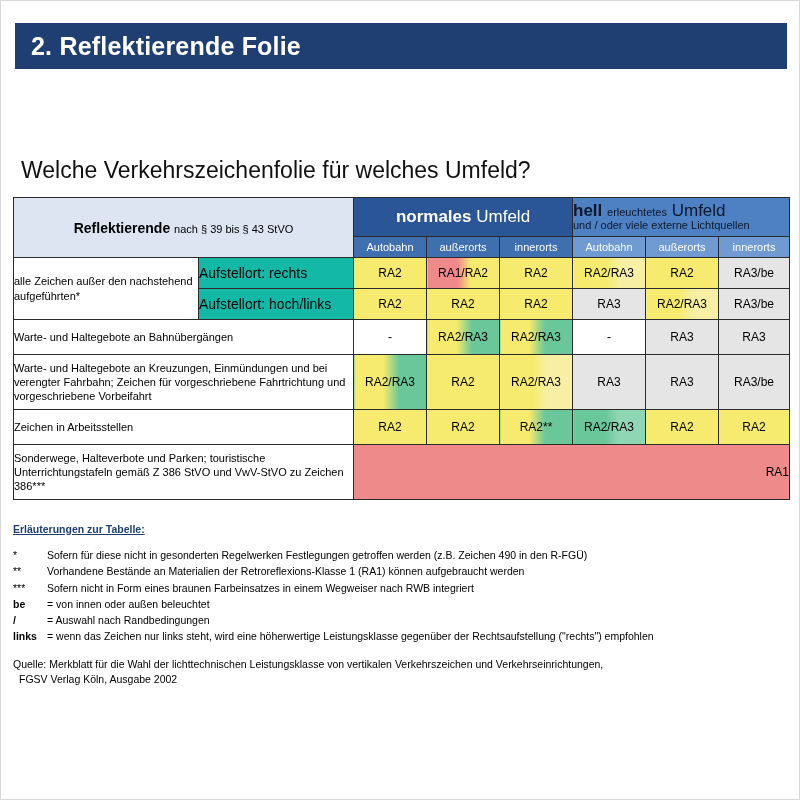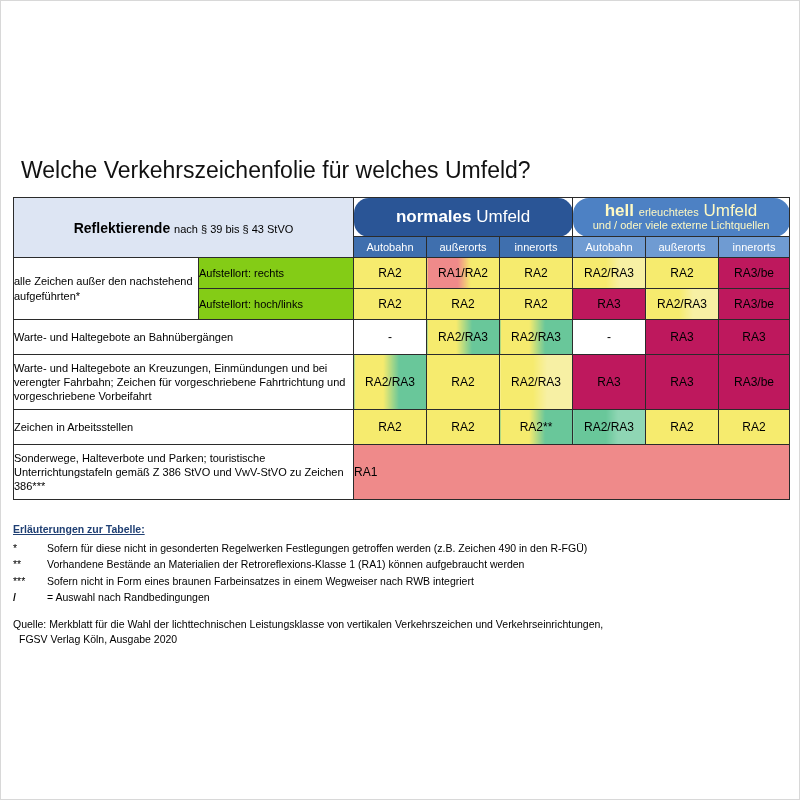--- a/index.html
+++ b/index.html
@@ -78,30 +78,27 @@
   }
   .hdr-left .small {
     font-size: 11px;
     font-weight: normal;
   }
   .hdr-normal {
     background: #2a5596;
     color: #ffffff;
     text-align: center;
     font-size: 17px;
-    border-radius: 15px;
   }
   .hdr-normal b { font-weight: bold; }
   .hdr-hell {
     background: #4d81c4;
-    color: #fef9c3;
-    text-align: center;
+    color: #0f172a;
     font-size: 17px;
     line-height: 1.05;
-    border-radius: 16px;
   }
   .hdr-hell b { font-weight: bold; }
   .hdr-hell .tiny {
     display: block;
     font-size: 11px;
     font-weight: normal;
   }
   .sub-normal {
     background: #3f6fae;
     color: #ffffff;
@@ -117,67 +114,67 @@
     height: 20px;
   }
 
   .rowlabel {
     background: #ffffff;
     font-size: 11px;
     padding: 5px 6px;
     line-height: 1.28;
   }
   .sublabel {
-    background: #84cc16;
-    font-size: 11px;
+    background: #14b8a6;
+    font-size: 14px;
     padding: 5px 8px;
     margin-left: 12px;
   }
 
   .cell {
     text-align: center;
     font-size: 12px;
     height: 30px;
   }
   .y  { background: #f6eb6e; }
-  .g  { background: #be185d; }
+  .g  { background: #e5e5e5; }
   .w  { background: #ffffff; }
   
   .yg { background: linear-gradient(to right, #f6eb6e 0%, #f6eb6e 40%, #69c79a 62%, #69c79a 100%); }
   
   .ry { background: linear-gradient(to right, #ef8a8a 0%, #ef8a8a 42%, #f6eb6e 60%, #f6eb6e 100%); }
   
   .yy { background: linear-gradient(to right, #f6eb6e 0%, #f6eb6e 45%, #f7f0a4 65%, #f7f0a4 100%); }
   
   .gg { background: linear-gradient(to right, #69c79a 0%, #69c79a 45%, #8fd6b4 62%, #8fd6b4 100%); }
 
   .tall { height: 54px; }
   .mid  { height: 34px; }
 
   .span-all {
     background: #ef8a8a;
-    text-align: left;
+    text-align: right;
     font-size: 12px;
     height: 54px;
   }
 
   
   .notes {
     position: absolute;
     left: 12px;
     top: 521px;
     width: 776px;
     font-size: 10.5px;
     line-height: 1.45;
   }
   .notes .heading {
     font-weight: bold;
     text-decoration: underline;
     color: #1f3f73;
-    margin-bottom: 4px;
+    margin-bottom: 11px;
     font-size: 10.5px;
   }
   .note-row {
     display: flex;
     align-items: flex-start;
     margin-bottom: 1px;
   }
   .note-key {
     width: 34px;
     flex: 0 0 34px;
@@ -189,20 +186,23 @@
     margin-top: 12px;
     font-size: 10.5px;
     line-height: 1.45;
   }
 </style>
 </head>
 <body>
 
 <div class="page">
 
+  <div class="title-bar">
+    <span class="title-text">2. Reflektierende Folie</span>
+  </div>
 
   <div class="subtitle">Welche Verkehrszeichenfolie für welches Umfeld?</div>
 
   <div class="tbl-wrap">
     <table class="matrix">
       <colgroup>
         <col style="width:185px">
         <col style="width:155px">
         <col style="width:73px">
         <col style="width:73px">
@@ -309,23 +309,31 @@
     </div>
     <div class="note-row">
       <span class="note-key">**</span>
       <span class="note-val">Vorhandene Bestände an Materialien der Retroreflexions-Klasse 1 (RA1) können aufgebraucht werden</span>
     </div>
     <div class="note-row">
       <span class="note-key">***</span>
       <span class="note-val">Sofern nicht in Form eines braunen Farbeinsatzes in einem Wegweiser nach RWB integriert</span>
     </div>
     <div class="note-row">
+      <span class="note-key bold">be</span>
+      <span class="note-val">= von innen oder außen beleuchtet</span>
+    </div>
+    <div class="note-row">
       <span class="note-key bold">/</span>
       <span class="note-val">= Auswahl nach Randbedingungen</span>
     </div>
+    <div class="note-row">
+      <span class="note-key bold" style="width:34px;flex:0 0 34px">links</span>
+      <span class="note-val">= wenn das Zeichen nur links steht, wird eine höherwertige Leistungsklasse gegenüber der Rechtsaufstellung ("rechts") empfohlen</span>
+    </div>
 
     <div class="source">
       <div>Quelle: Merkblatt für die Wahl der lichttechnischen Leistungsklasse von vertikalen Verkehrszeichen und Verkehrseinrichtungen,</div>
-      <div style="padding-left:6px">FGSV Verlag Köln, Ausgabe 2020</div>
+      <div style="padding-left:6px">FGSV Verlag Köln, Ausgabe 2002</div>
     </div>
   </div>
 
 </div>
 
 </body></html>

